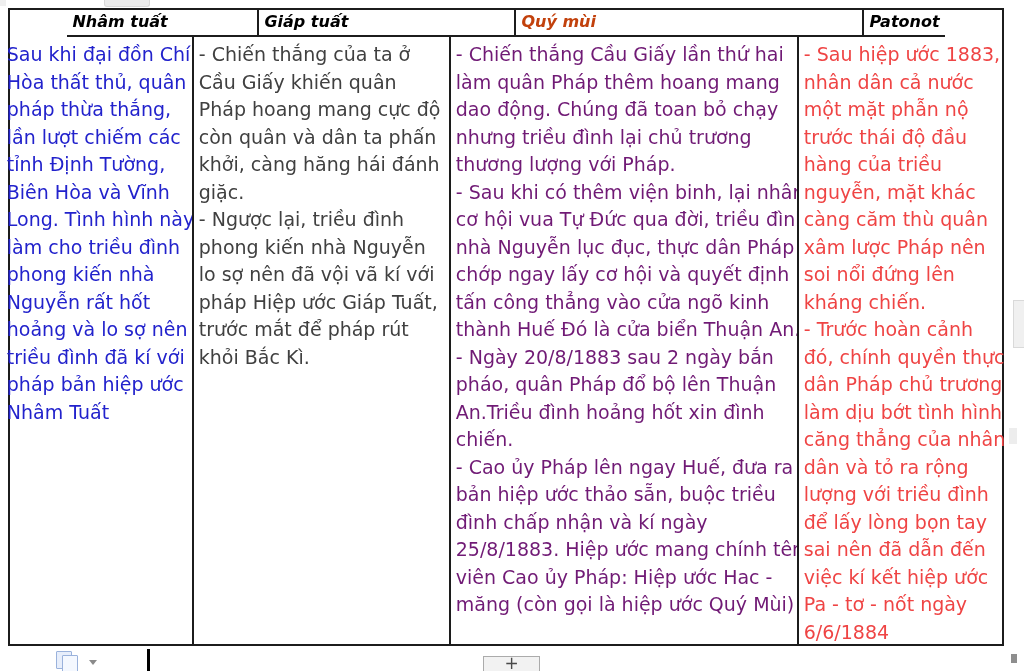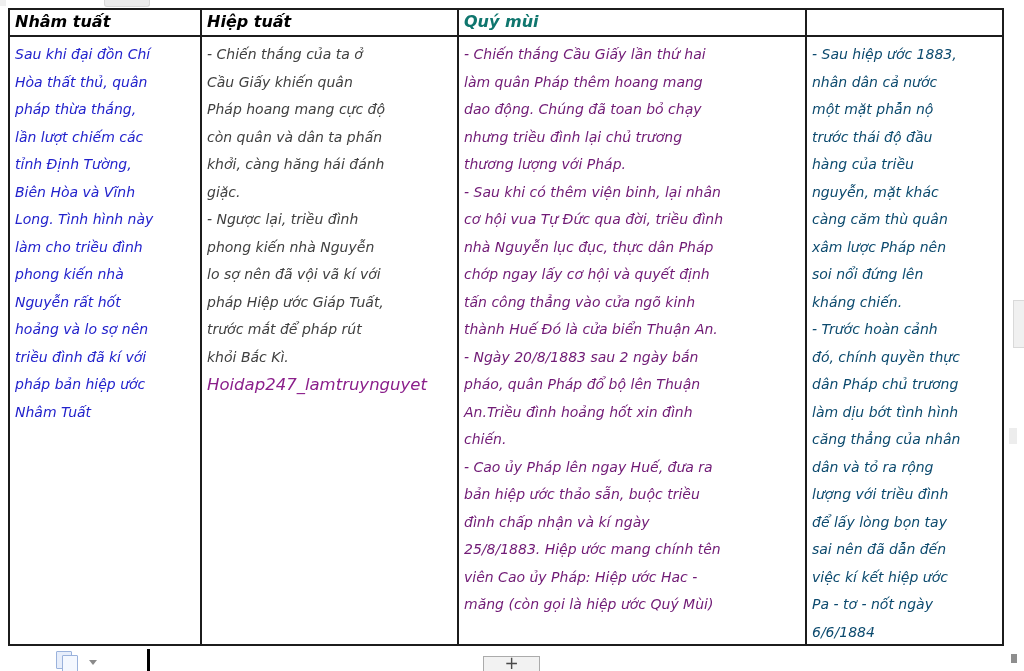--- a/index.html
+++ b/index.html
@@ -4,36 +4,36 @@
 <style>
   html,body{margin:0;padding:0;}
   body{
     width:1024px;height:671px;position:relative;overflow:hidden;
     background:#ffffff;font-family:"DejaVu Sans","Liberation Sans",sans-serif;
   }
   
   .doc-table{
     position:absolute;left:8px;top:8px;width:996px;height:638px;
     box-sizing:border-box;border:2px solid #1c1c1c;
-    display:flex;flex-direction:column;background:#fff;
+    display:flex;flex-direction:column;background:#fff;align-items:center;
   }
   .t-row{display:flex;}
   .t-head{height:25px;border-bottom:2px solid #1c1c1c;flex:0 0 auto;}
   .t-body{flex:1 1 auto;min-height:0;}
   .cell{box-sizing:border-box;border-right:2px solid #1c1c1c;overflow:hidden;padding:0 5px;}
   .cell.c1{width:192px;flex:0 0 192px;}
   .cell.c2{width:257px;flex:0 0 257px;}
   .cell.c3{width:348px;flex:0 0 348px;}
   .cell.c4{flex:1 1 auto;border-right:none;}
   .head-cell{
     font-style:italic;font-weight:bold;font-size:16px;line-height:23px;
     color:#000;white-space:pre;
   }
   .body-text{
-    font-style:italic;font-size:14px;line-height:27.5px;
+    font-size:19px;line-height:27.5px;
     white-space:pre;padding-top:4px;
   }
   .watermark{
     font-style:italic;font-size:16.5px;line-height:27.5px;white-space:pre;
   }
   
   .top-frag{
     position:absolute;left:104px;top:0;width:44px;height:6px;
     background:#ebebeb;border:1px solid #d8d8d8;border-top:none;
     border-radius:0 0 3px 3px;
@@ -80,22 +80,23 @@
 </style>
 </head>
 <body>
 
 <div class="top-frag-left"></div>
 <div class="top-frag"></div>
 
 <div class="doc-table">
   <div class="t-row t-head">
     <div class="cell c1 head-cell" style="color: rgb(0, 0, 0);">Nhâm tuất</div>
-    <div class="cell c2 head-cell" style="color: rgb(0, 0, 0);">Hiệp tuất</div>
-    <div class="cell c3 head-cell" style="color: #0f766e;">Quý mùi</div>
+    <div class="cell c2 head-cell" style="color: rgb(0, 0, 0);">Giáp tuất</div>
+    <div class="cell c3 head-cell" style="color: #c2410c;">Quý mùi</div>
+    <div class="cell c4 head-cell" style="color: rgb(0, 0, 0);">Patonot</div>
   </div>
   <div class="t-row t-body">
     <div class="cell c1">
       <div class="body-text" style="color: rgb(34, 34, 204);">Sau khi đại đồn Chí
 Hòa thất thủ, quân
 pháp thừa thắng,
 lần lượt chiếm các
 tỉnh Định Tường,
 Biên Hòa và Vĩnh
 Long. Tình hình này
@@ -113,21 +114,20 @@
 Pháp hoang mang cực độ
 còn quân và dân ta phấn
 khởi, càng hăng hái đánh
 giặc.
 - Ngược lại, triều đình
 phong kiến nhà Nguyễn
 lo sợ nên đã vội vã kí với
 pháp Hiệp ước Giáp Tuất,
 trước mắt để pháp rút
 khỏi Bắc Kì.</div>
-      <div class="watermark" style="color: rgb(139, 31, 139);">Hoidap247_lamtruynguyet</div>
     </div>
     <div class="cell c3">
       <div class="body-text" style="color: #701a75;">- Chiến thắng Cầu Giấy lần thứ hai
 làm quân Pháp thêm hoang mang
 dao động. Chúng đã toan bỏ chạy
 nhưng triều đình lại chủ trương
 thương lượng với Pháp.
 - Sau khi có thêm viện binh, lại nhân
 cơ hội vua Tự Đức qua đời, triều đình
 nhà Nguyễn lục đục, thực dân Pháp
@@ -139,21 +139,21 @@
 An.Triều đình hoảng hốt xin đình
 chiến.
 - Cao ủy Pháp lên ngay Huế, đưa ra
 bản hiệp ước thảo sẵn, buộc triều
 đình chấp nhận và kí ngày
 25/8/1883. Hiệp ước mang chính tên
 viên Cao ủy Pháp: Hiệp ước Hac -
 măng (còn gọi là hiệp ước Quý Mùi)</div>
     </div>
     <div class="cell c4">
-      <div class="body-text" style="color: #0c4a6e;">- Sau hiệp ước 1883,
+      <div class="body-text" style="color: #ef4444;">- Sau hiệp ước 1883,
 nhân dân cả nước
 một mặt phẫn nộ
 trước thái độ đầu
 hàng của triều
 nguyễn, mặt khác
 càng căm thù quân
 xâm lược Pháp nên
 soi nổi đứng lên
 kháng chiến.
 - Trước hoàn cảnh

